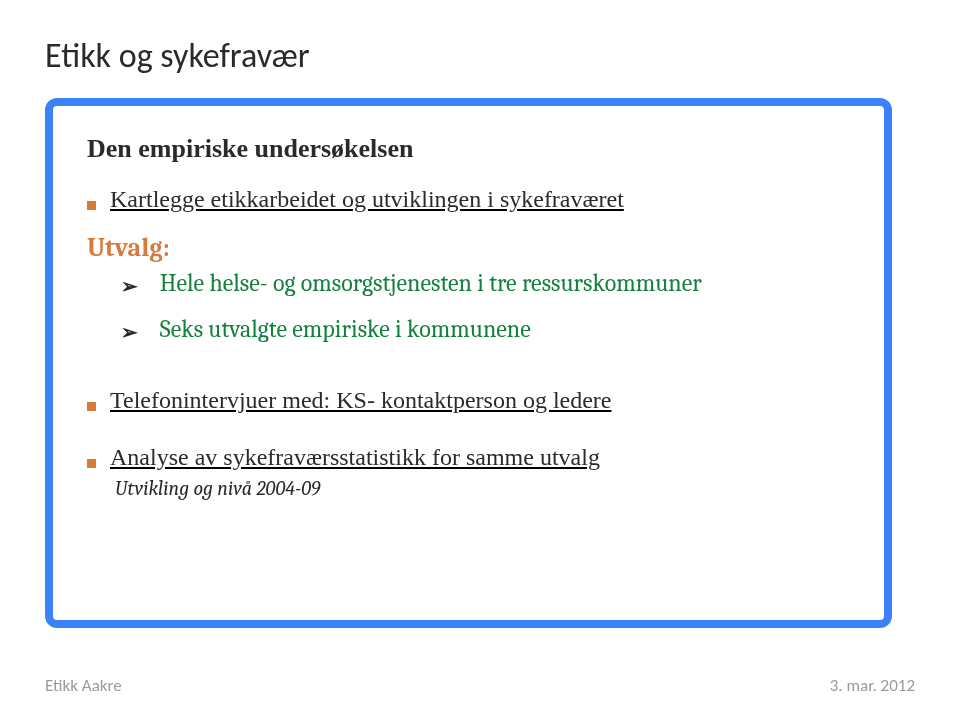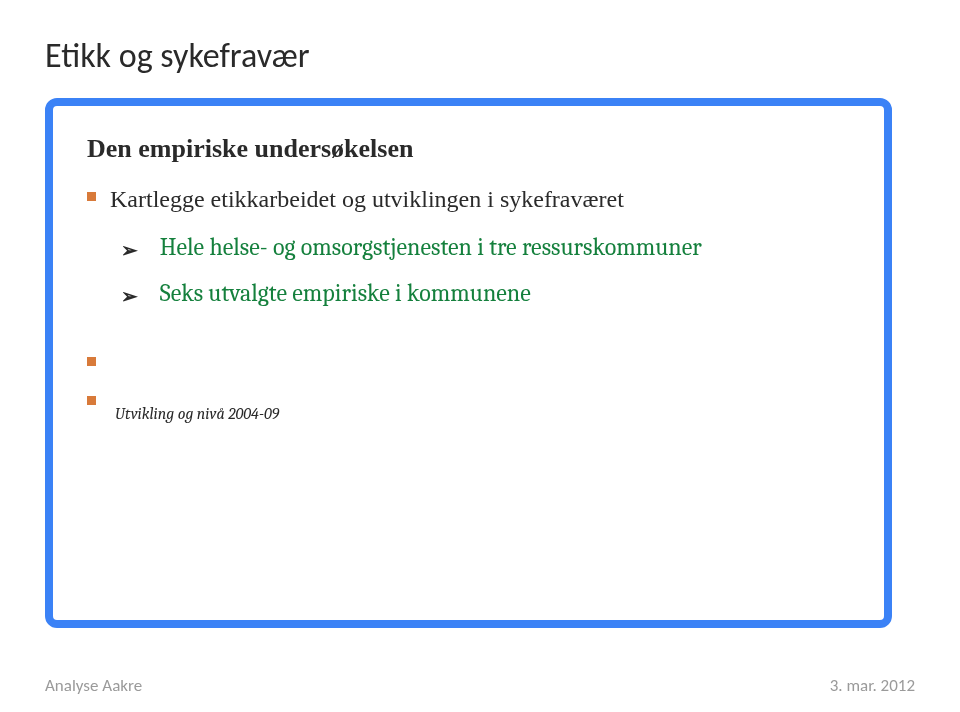--- a/index.html
+++ b/index.html
@@ -31,22 +31,23 @@
     height: 530px;
   }
   .heading {
     font-size: 26px;
     color: #2a2a2a;
     font-weight: bold;
     margin-bottom: 22px;
   }
   .bullet-line {
     display: flex;
-    align-items: flex-start;
+    align-items: center;
     margin-bottom: 20px;
+    text-decoration: underline;
   }
   .bullet-line.tight { margin-bottom: 6px; }
   .bullet-square {
     width: 9px;
     height: 9px;
     background: #d87a3a;
     flex-shrink: 0;
     margin-right: 14px;
     position: relative;
     top: 6px;
@@ -80,21 +81,21 @@
   }
   .arrow-text {
     font-size: 24px;
     color: #15803d;
     font-family: Cambria, Georgia, serif;
   }
   .spacer-lg { height: 26px; }
   .spacer-sm { height: 10px; }
   .italic-note {
     font-style: italic;
-    font-size: 16px;
+    font-size: 20px;
     color: #2a2a2a;
     padding-left: 28px;
     font-family: Cambria, Georgia, serif;
   }
   .footer {
     position: absolute;
     bottom: 16px;
     left: 45px;
     right: 45px;
     display: flex;
@@ -111,43 +112,46 @@
   <h1 class="title">Etikk og sykefravær</h1>
 
   <div class="content-box">
     <div class="heading">Den empiriske undersøkelsen</div>
 
     <div class="bullet-line">
       <div class="bullet-square"></div>
       <div class="bullet-text">Kartlegge etikkarbeidet og utviklingen i sykefraværet</div>
     </div>
 
+    <div class="subheading">Utvalg:</div>
 
     <div class="arrow-line">
       <div class="arrow">➢</div>
       <div class="arrow-text">Hele helse- og omsorgstjenesten i tre ressurskommuner</div>
     </div>
 
     <div class="arrow-line gap">
       <div class="arrow">➢</div>
       <div class="arrow-text">Seks utvalgte empiriske i kommunene</div>
     </div>
 
     <div class="spacer-lg"></div>
 
     <div class="bullet-line">
       <div class="bullet-square"></div>
+      <div class="bullet-text">Telefonintervjuer  med: KS- kontaktperson og ledere</div>
     </div>
 
     <div class="spacer-sm"></div>
 
     <div class="bullet-line tight">
       <div class="bullet-square"></div>
+      <div class="bullet-text">Analyse av sykefraværsstatistikk for samme utvalg</div>
     </div>
 
     <div class="italic-note">Utvikling og nivå 2004-09</div>
   </div>
 
   <div class="footer">
-    <div>Analyse Aakre</div>
+    <div>Etikk Aakre</div>
     <div>3. mar. 2012</div>
   </div>
 </div>
 
 </body></html>

